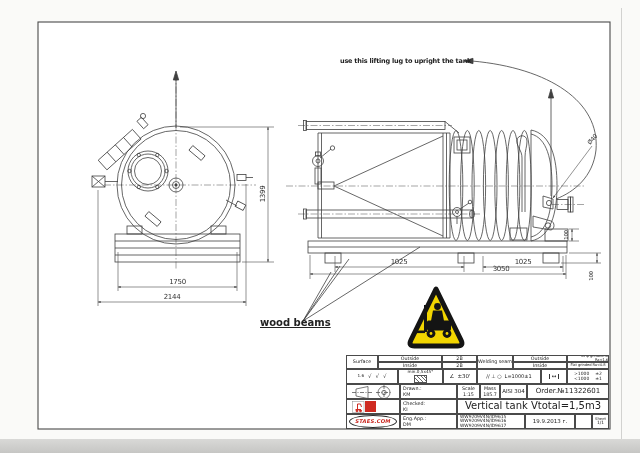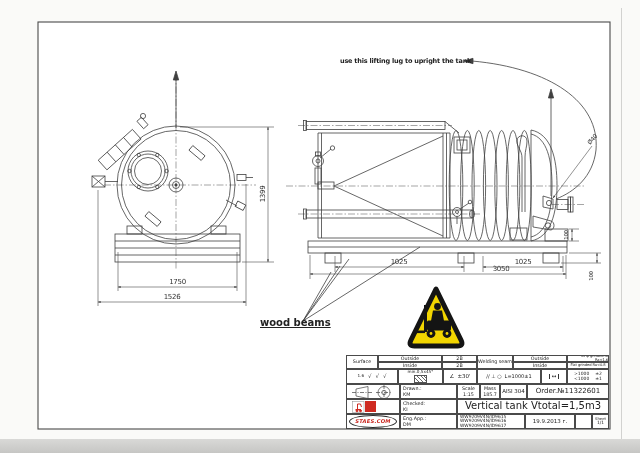--- a/index.html
+++ b/index.html
@@ -251,21 +251,21 @@
       <path d="M355.5,409.5 L361,409.5 M357.5,409 L357.5,404 L360.5,404 L361.5,407"></path>
       <circle cx="357" cy="410.8" r="1" fill="#cf2a21"></circle>
         <circle cx="360.5" cy="410.8" r="1" fill="#cf2a21"></circle>
     </g>
   </svg>
 
   <div class="lbl note" style="left:320px;top:57px;margin-left:20px;">use this lifting lug to upright the tank</div>
   <div class="lbl wood" style="left:260px;top:317px;">wood beams</div>
 
   <div class="dim" style="left:177.5px;top:282px;">1750</div>
-  <div class="dim" style="left:172px;top:297px;">1526</div>
+  <div class="dim" style="left:172px;top:297px;">2144</div>
   <div class="dim rot" style="left:263px;top:194px;">1399</div>
   <div class="dim" style="left:399px;top:262px;">1025</div>
   <div class="dim" style="left:523px;top:262px;">1025</div>
   <div class="dim" style="left:501px;top:269px;">3050</div>
   <div class="dim sm rot" style="left:566px;top:235px;">100</div>
   <div class="dim sm rot" style="left:591px;top:276px;">100</div>
   <div class="dim rot45" style="left:592px;top:139px;">Ø40</div>
 
   <div>
     <div class="cell f48" style="left:346px;top:355px;width:32px;height:14px;">Surface</div>

